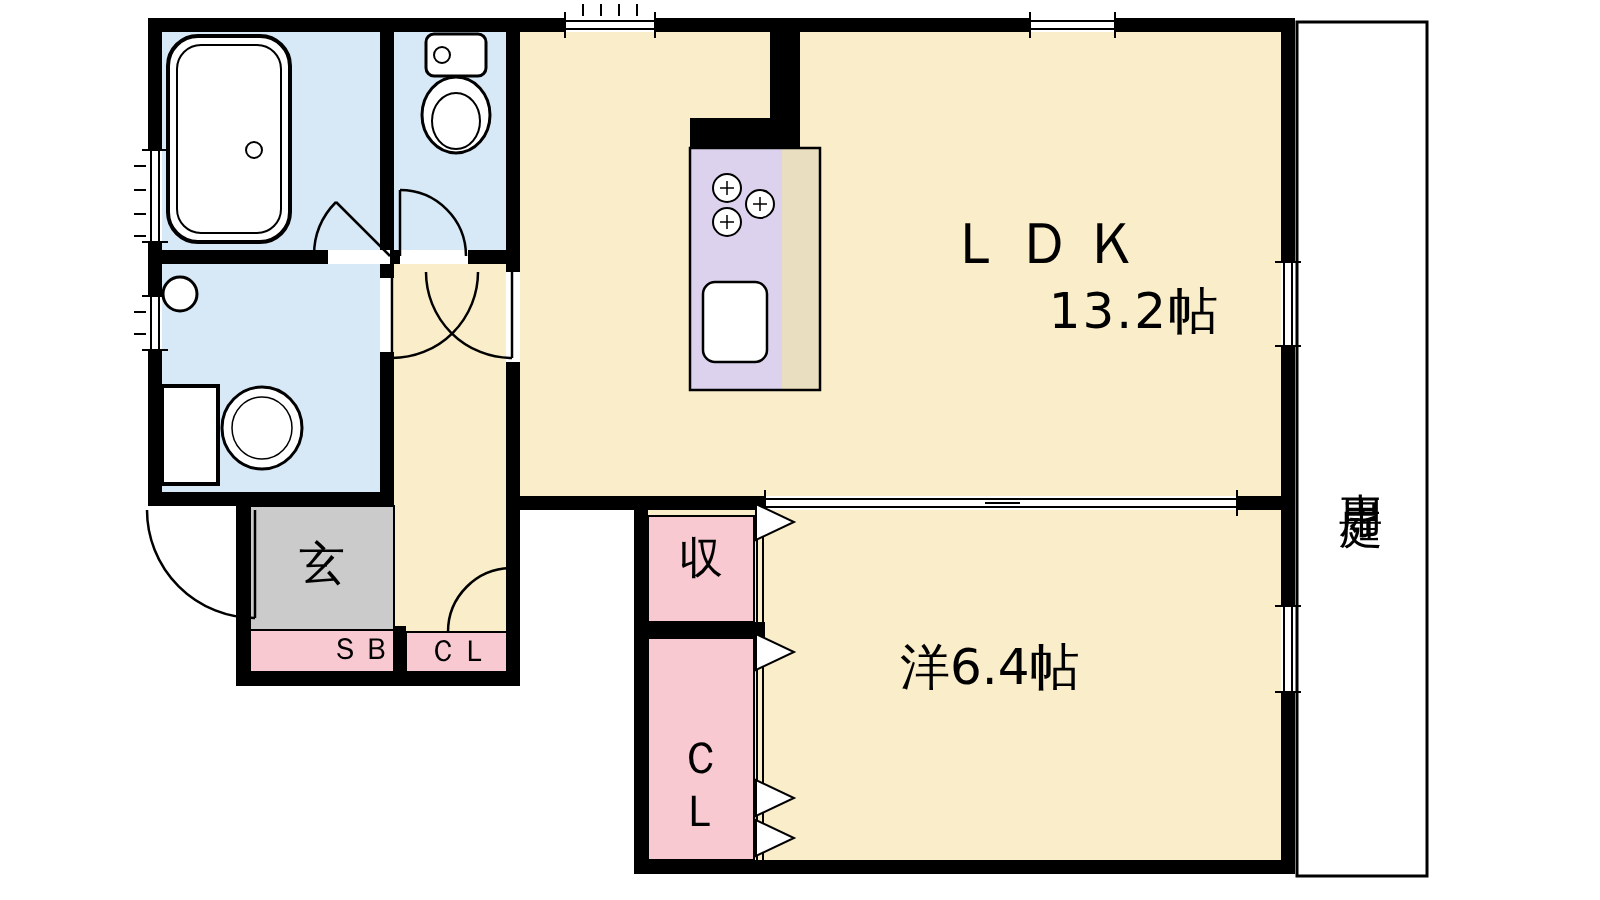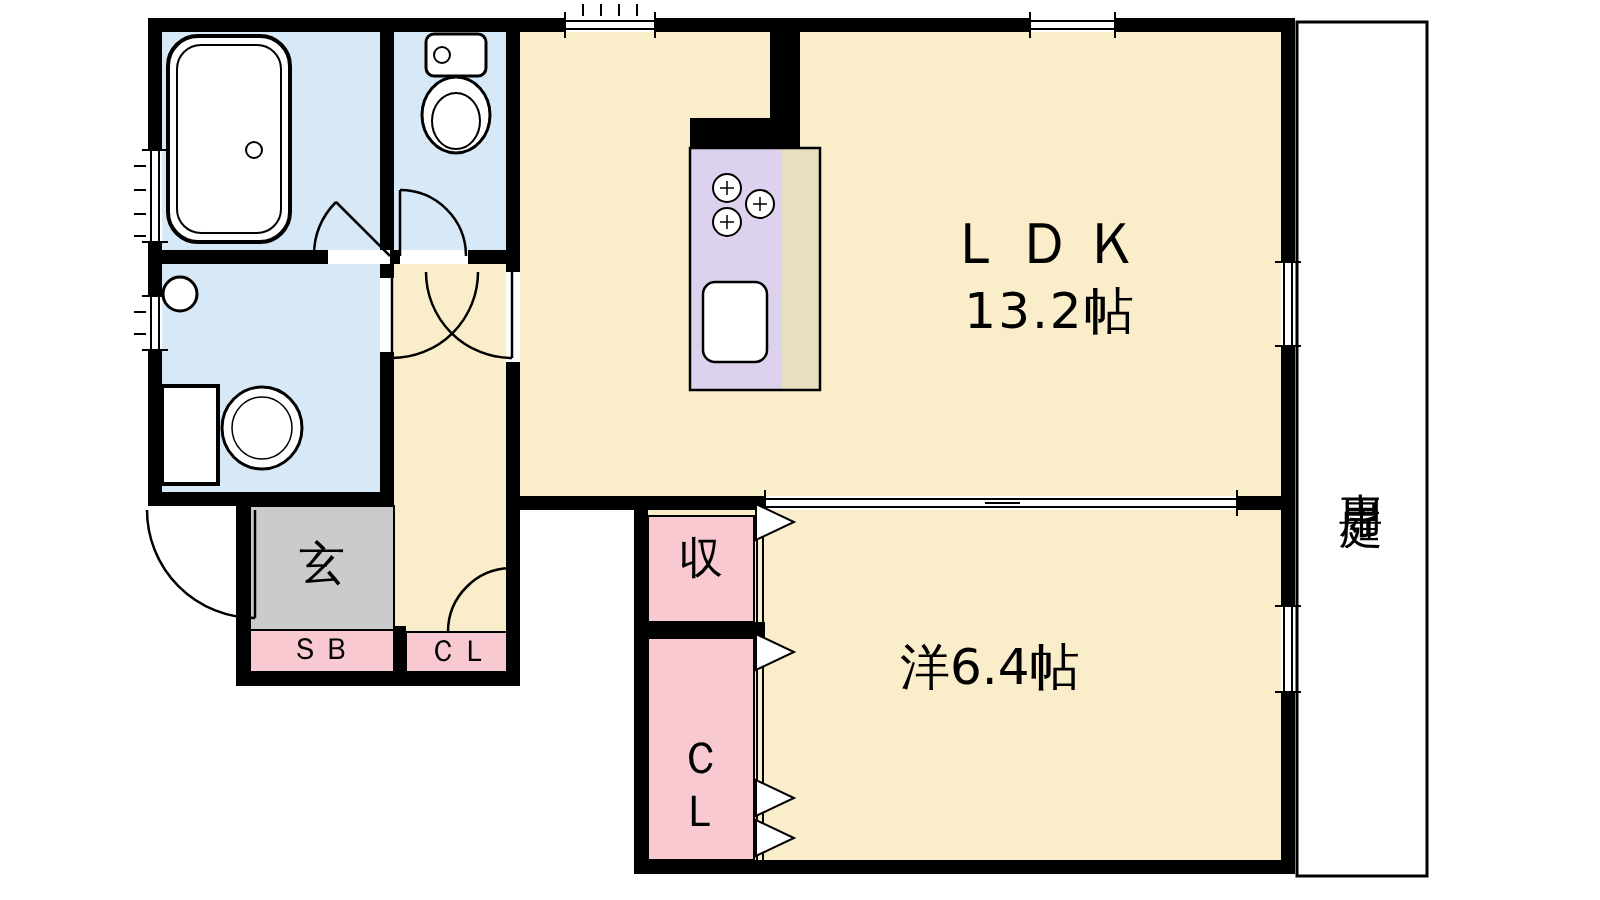--- a/index.html
+++ b/index.html
@@ -13,31 +13,31 @@
   .stage svg{position:absolute;left:0;top:0;}
   .wall{fill:#000000;}
   .thin{stroke:#000000;fill:none;}
   .label{
     position:absolute;
     color:#000000;
     white-space:nowrap;
     line-height:1.1;
   }
   .lbl-ldk-name{left:880px;top:212px;width:340px;text-align:center;font-size:58px;letter-spacing:10px;}
-  .lbl-ldk-size{left:880px;top:284px;width:340px;text-align:center;font-size:50px;letter-spacing:2px;}
+  .lbl-ldk-size{left:880px;top:284px;width:340px;text-align:right;font-size:50px;letter-spacing:2px;}
   .lbl-western{left:900px;top:640px;width:360px;font-size:50px;}
   .lbl-garden{
     left:1326px;top:377px;width:70px;height:178px;
     background:#ffffff;
     writing-mode:vertical-rl;
     font-size:44px;letter-spacing:6px;
     display:flex;align-items:center;justify-content:center;
   }
   .lbl-genkan{left:250px;top:538px;width:144px;text-align:center;font-size:46px;}
-  .lbl-sb{left:250px;top:632px;width:144px;text-align:center;font-size:30px;letter-spacing:2px;}
+  .lbl-sb{left:250px;top:632px;width:144px;text-align:right;font-size:30px;letter-spacing:2px;}
   .lbl-cl-hall{left:406px;top:634px;width:108px;text-align:center;font-size:30px;letter-spacing:2px;}
   .lbl-storage{left:648px;top:534px;width:106px;text-align:center;font-size:44px;}
   .lbl-cl-bedroom{
     left:648px;top:680px;width:106px;height:170px;
     writing-mode:vertical-rl;
     font-size:44px;letter-spacing:10px;
     display:flex;align-items:center;justify-content:center;
   }
 </style>
 </head>

